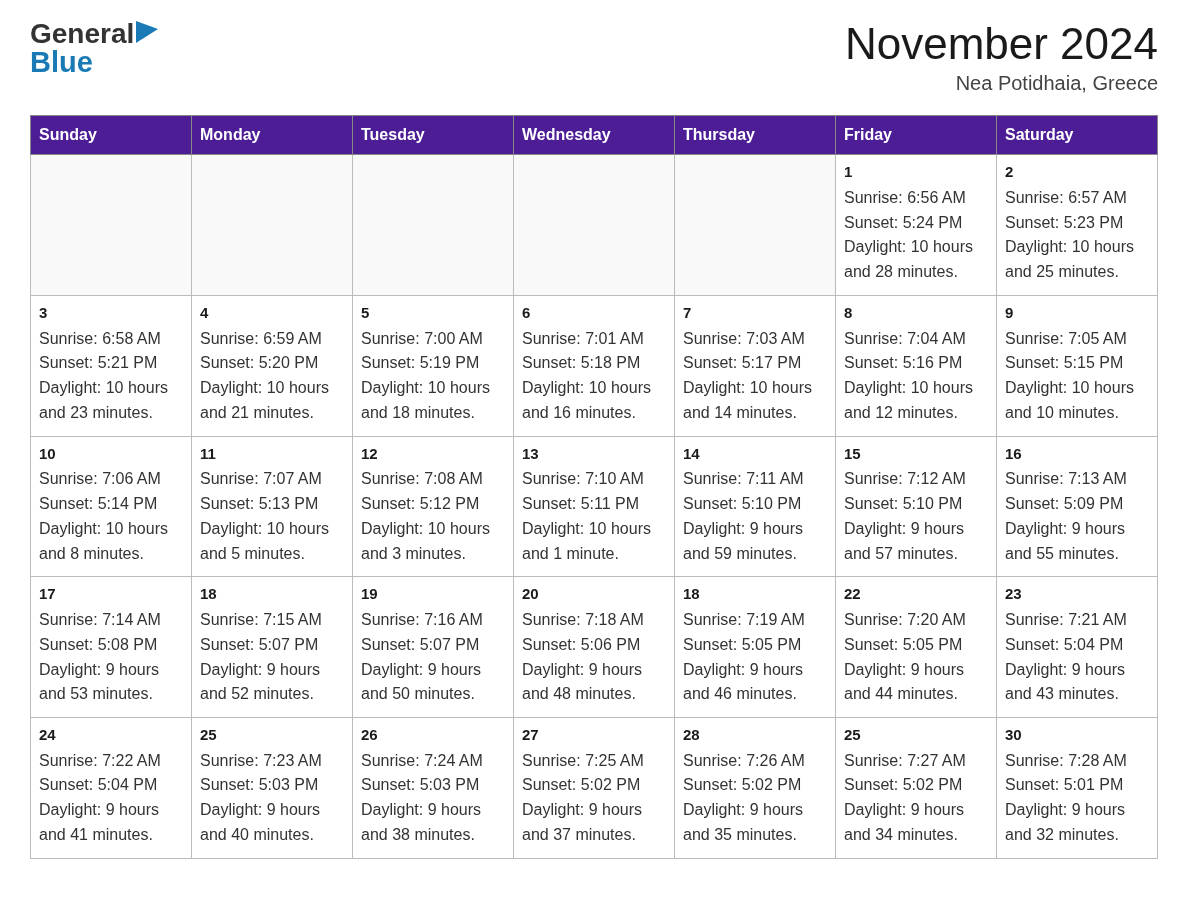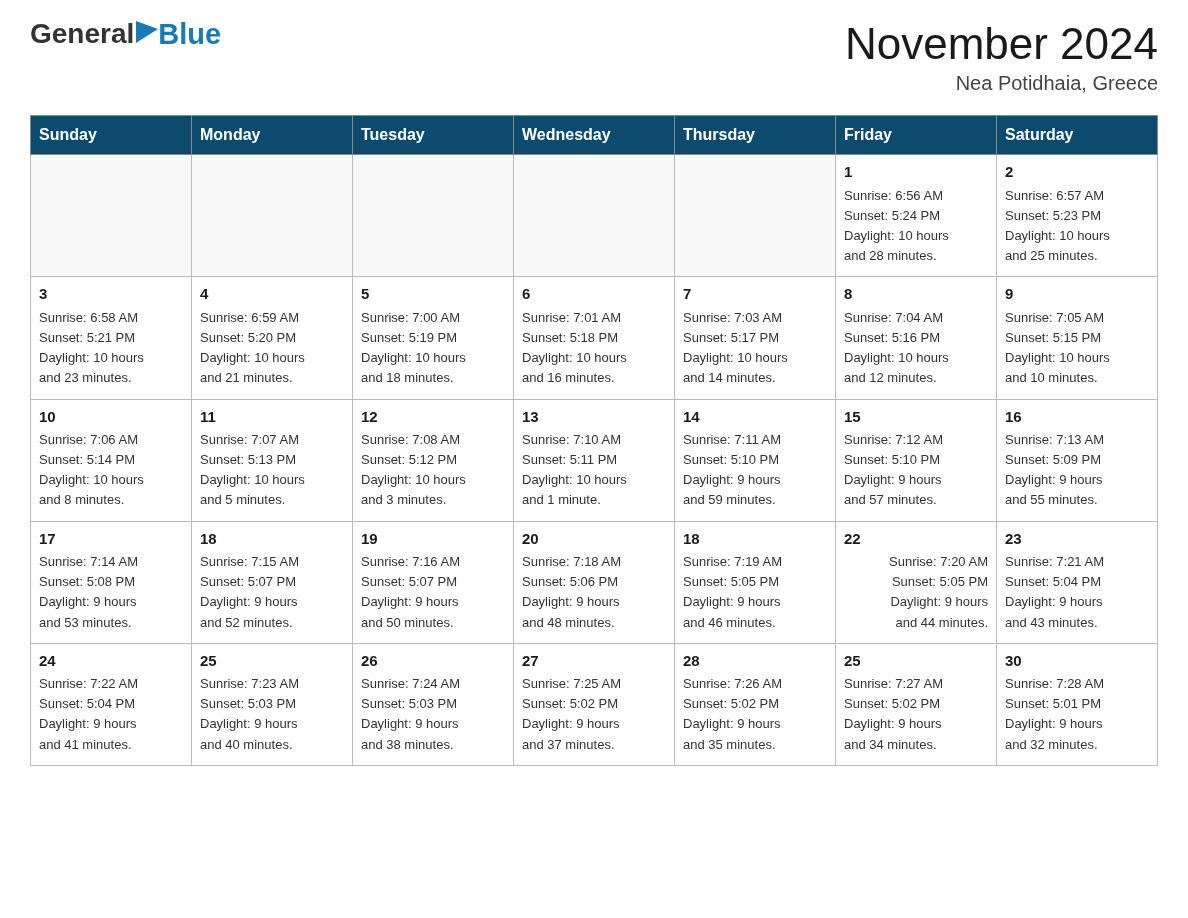--- a/index.html
+++ b/index.html
@@ -12,21 +12,21 @@
       padding: 20px 30px;
     }
     .header {
       display: flex;
       justify-content: space-between;
       align-items: flex-start;
       margin-bottom: 20px;
     }
     .logo {
       display: flex;
-      flex-direction: row;
+      flex-direction: column;
       align-items: flex-start;
     }
     .logo-general {
       font-size: 28px;
       font-weight: bold;
       color: #333;
       line-height: 1;
     }
     .logo-blue {
       font-size: 29px;
@@ -49,21 +49,21 @@
       font-size: 20px;
       color: #444;
       margin-top: 4px;
     }
     .calendar-table {
       width: 100%;
       border-collapse: collapse;
       border: 1px solid #888;
     }
     .calendar-table th {
-      background-color: #0c4a6e;
+      background-color: #4c1d95;
       color: #fff;
       font-size: 16px;
       font-weight: bold;
       padding: 10px 8px;
       text-align: left;
       border: 1px solid #888;
     }
     .calendar-table td {
       vertical-align: top;
       padding: 6px 8px 10px 8px;
@@ -76,21 +76,21 @@
       color: #222;
     }
     .day-number {
       font-size: 15px;
       font-weight: bold;
       color: #1a1a1a;
       display: block;
       margin-bottom: 2px;
     }
     .day-info {
-      font-size: 13px;
+      font-size: 16px;
       color: #333;
       line-height: 1.55;
     }
     .empty-cell {
       background: #f9f9f9;
     }
     tr:first-child td {
       height: 120px;
     }
   </style>
@@ -280,21 +280,21 @@
         </td>
         <td>
           <span class="day-number">18</span>
           <div class="day-info" style="white-space: pre-line;">Sunrise: 7:19 AM
 Sunset: 5:05 PM
 Daylight: 9 hours
 and 46 minutes.</div>
         </td>
         <td>
           <span class="day-number">22</span>
-          <div class="day-info" style="white-space: pre-line; text-align: right;">Sunrise: 7:20 AM
+          <div class="day-info" style="white-space: pre-line;">Sunrise: 7:20 AM
 Sunset: 5:05 PM
 Daylight: 9 hours
 and 44 minutes.</div>
         </td>
         <td>
           <span class="day-number">23</span>
           <div class="day-info" style="white-space: pre-line;">Sunrise: 7:21 AM
 Sunset: 5:04 PM
 Daylight: 9 hours
 and 43 minutes.</div>

